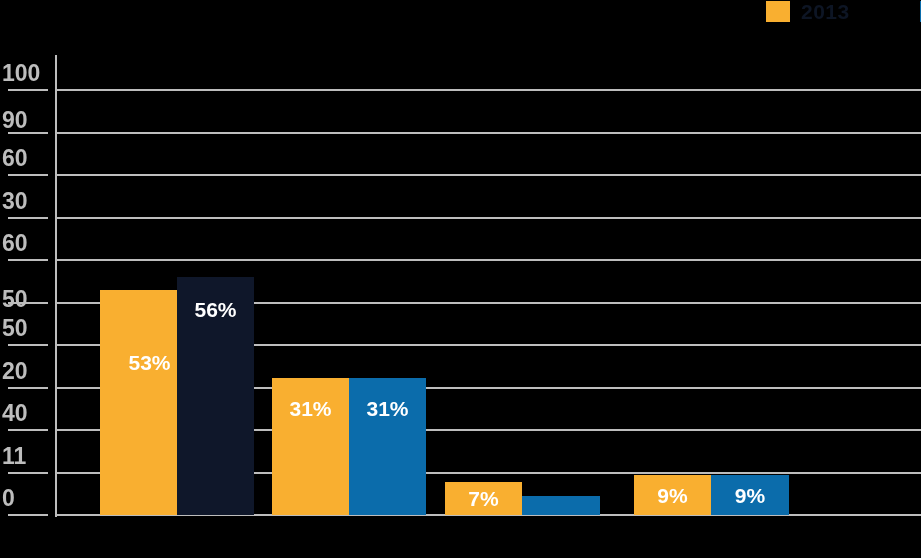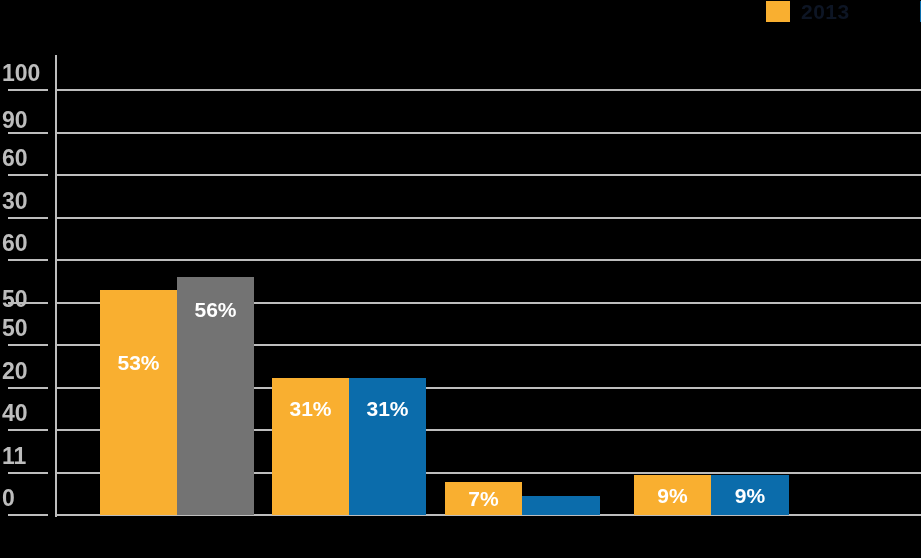--- a/index.html
+++ b/index.html
@@ -167,23 +167,23 @@
     <div class="tick-label" style="top:193px;">30</div>
     <div class="tick-label" style="top:235px;">60</div>
     <div class="tick-label" style="top:278px;margin-top:13px;">50</div>
     <div class="tick-label" style="top:320px;">50</div>
     <div class="tick-label" style="top:363px;">20</div>
     <div class="tick-label" style="top:405px;">40</div>
     <div class="tick-label" style="top:448px;">11</div>
     <div class="tick-label" style="top:490px;">0</div>
 
     <div class="bar" style="left:100px; width:77px; height:225px; background:#F9AF30;">
-      <span class="bar-label" style="top:62px;">53%</span>
-    </div>
-    <div class="bar" style="left:177px; width:77px; height:238px; background:#737373;margin-top:25px;">
+      <span class="bar-label" style="top:62px;margin-left:11px;">53%</span>
+    </div>
+    <div class="bar" style="left:177px; width:77px; height:238px; background:#0f172a;margin-top:25px;">
       <span class="bar-label" style="top:22px;">56%</span>
     </div>
 
     <div class="bar" style="left:272px; width:77px; height:137px; background:#F9AF30;">
       <span class="bar-label" style="top:20px;">31%</span>
     </div>
     <div class="bar" style="left:349px; width:77px; height:137px; background:#0B6CAB;">
       <span class="bar-label" style="top:20px;">31%</span>
     </div>
 

